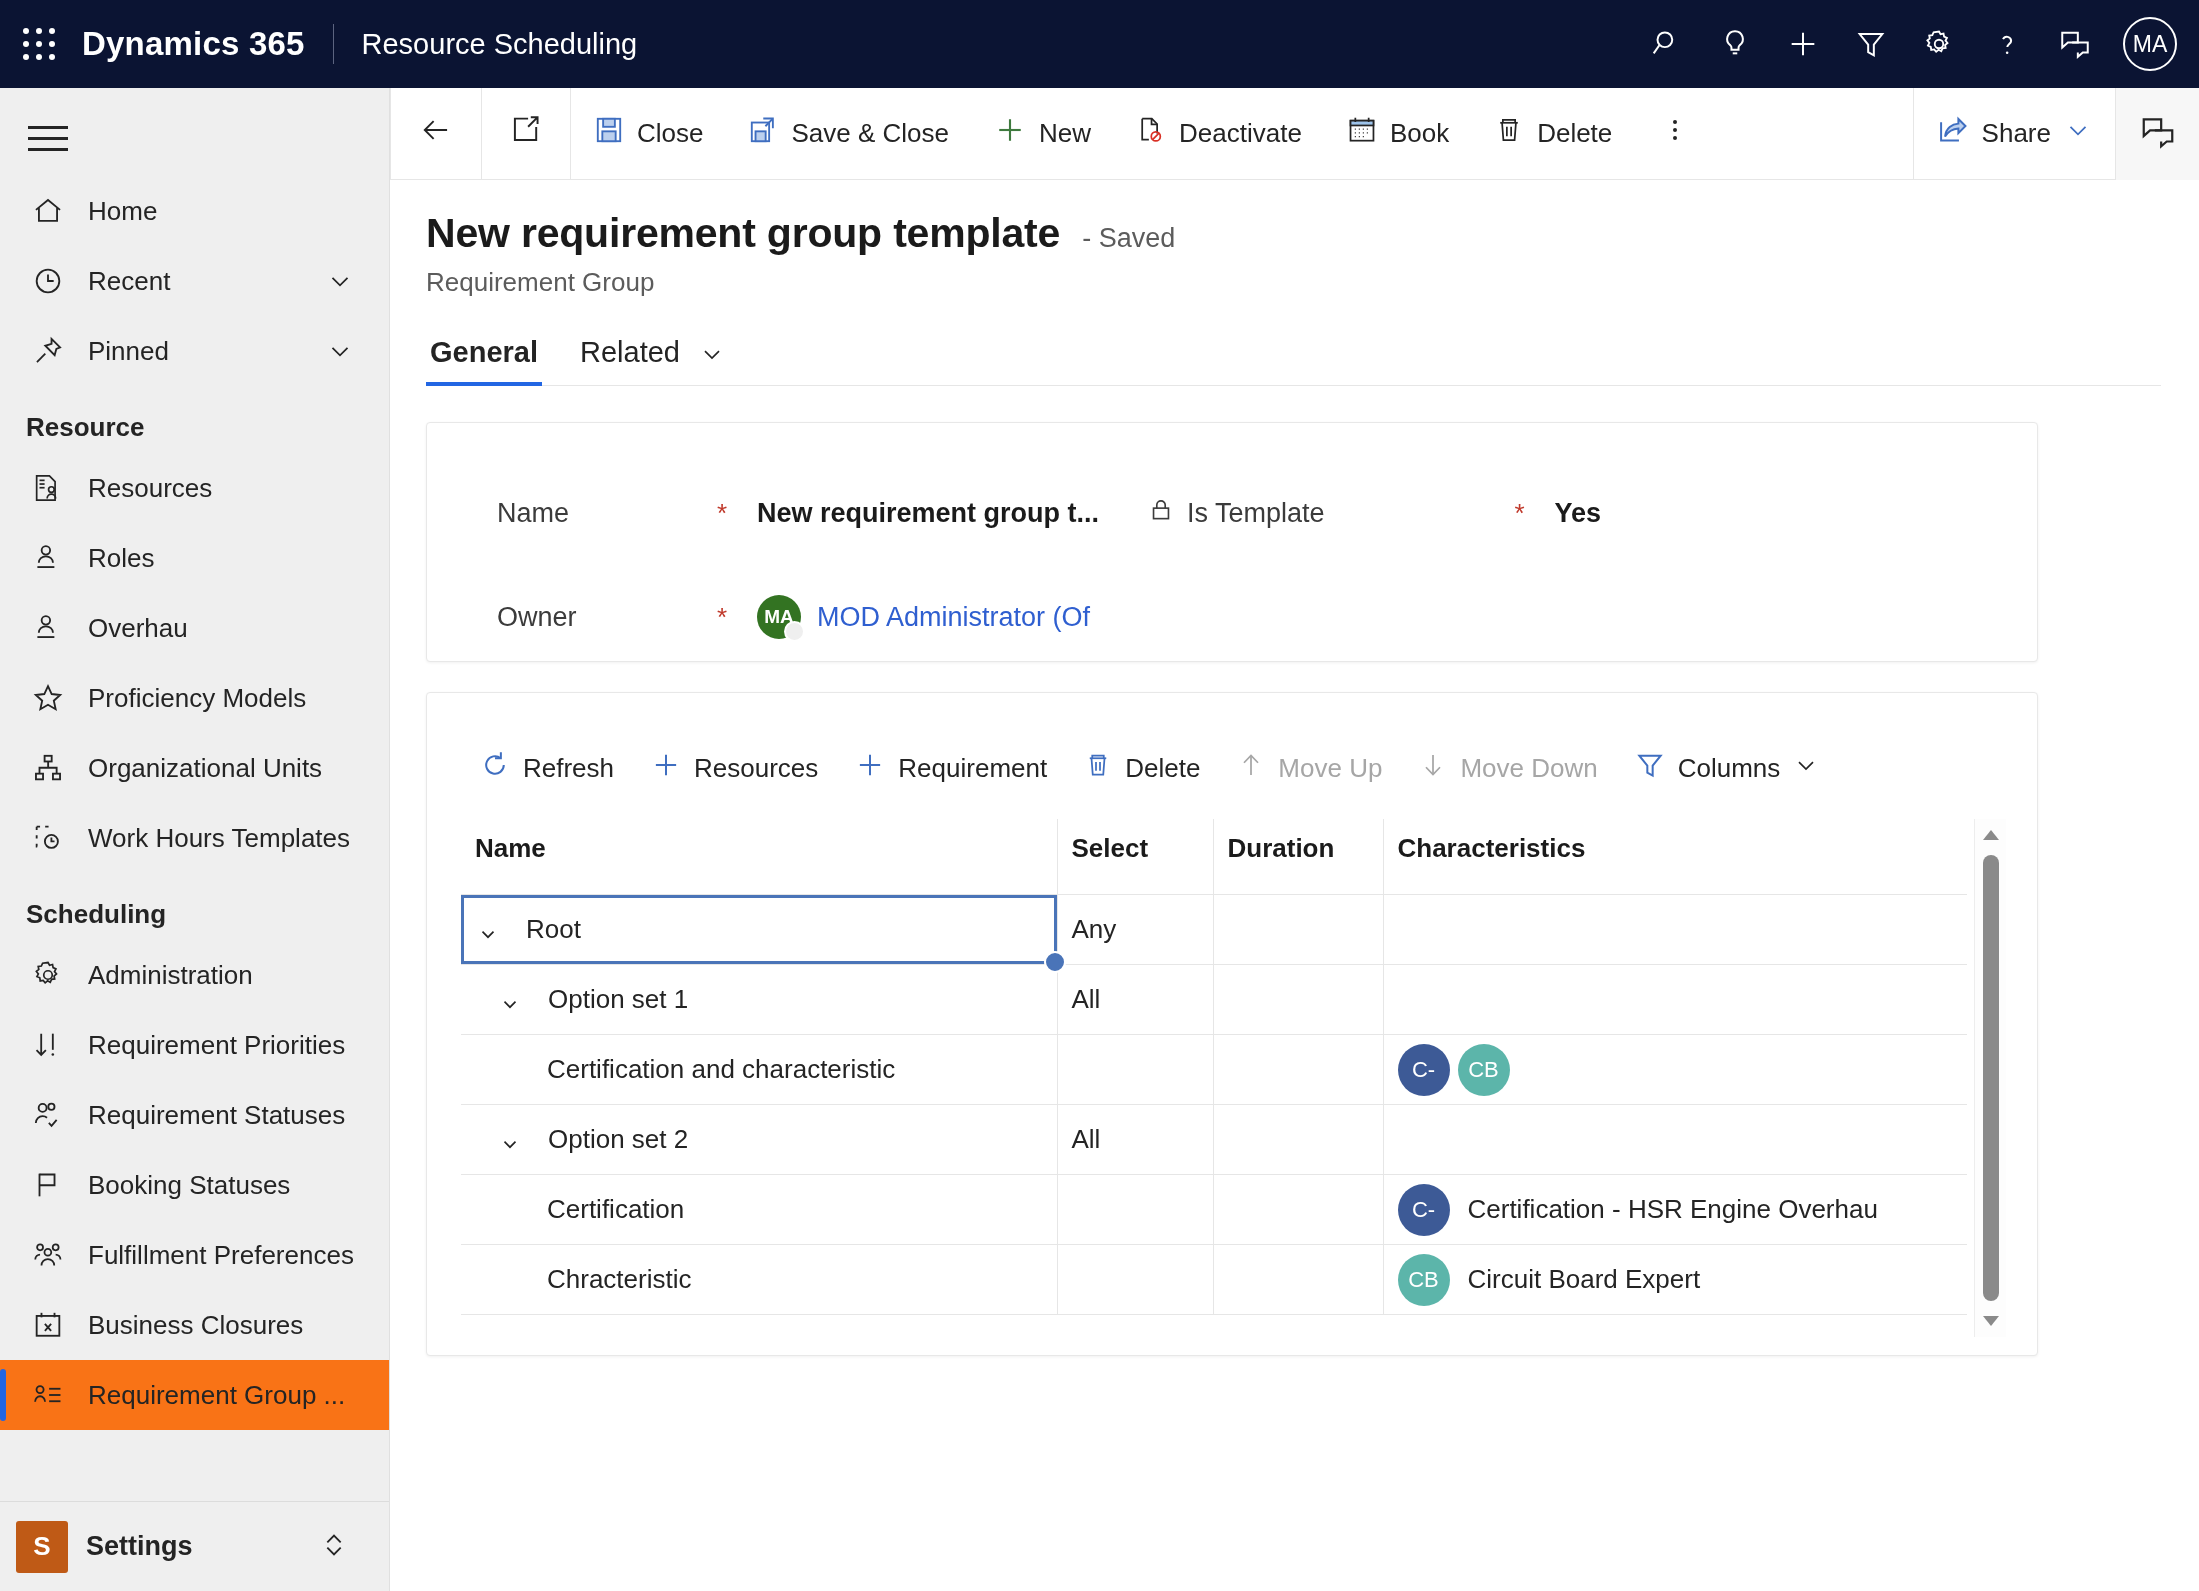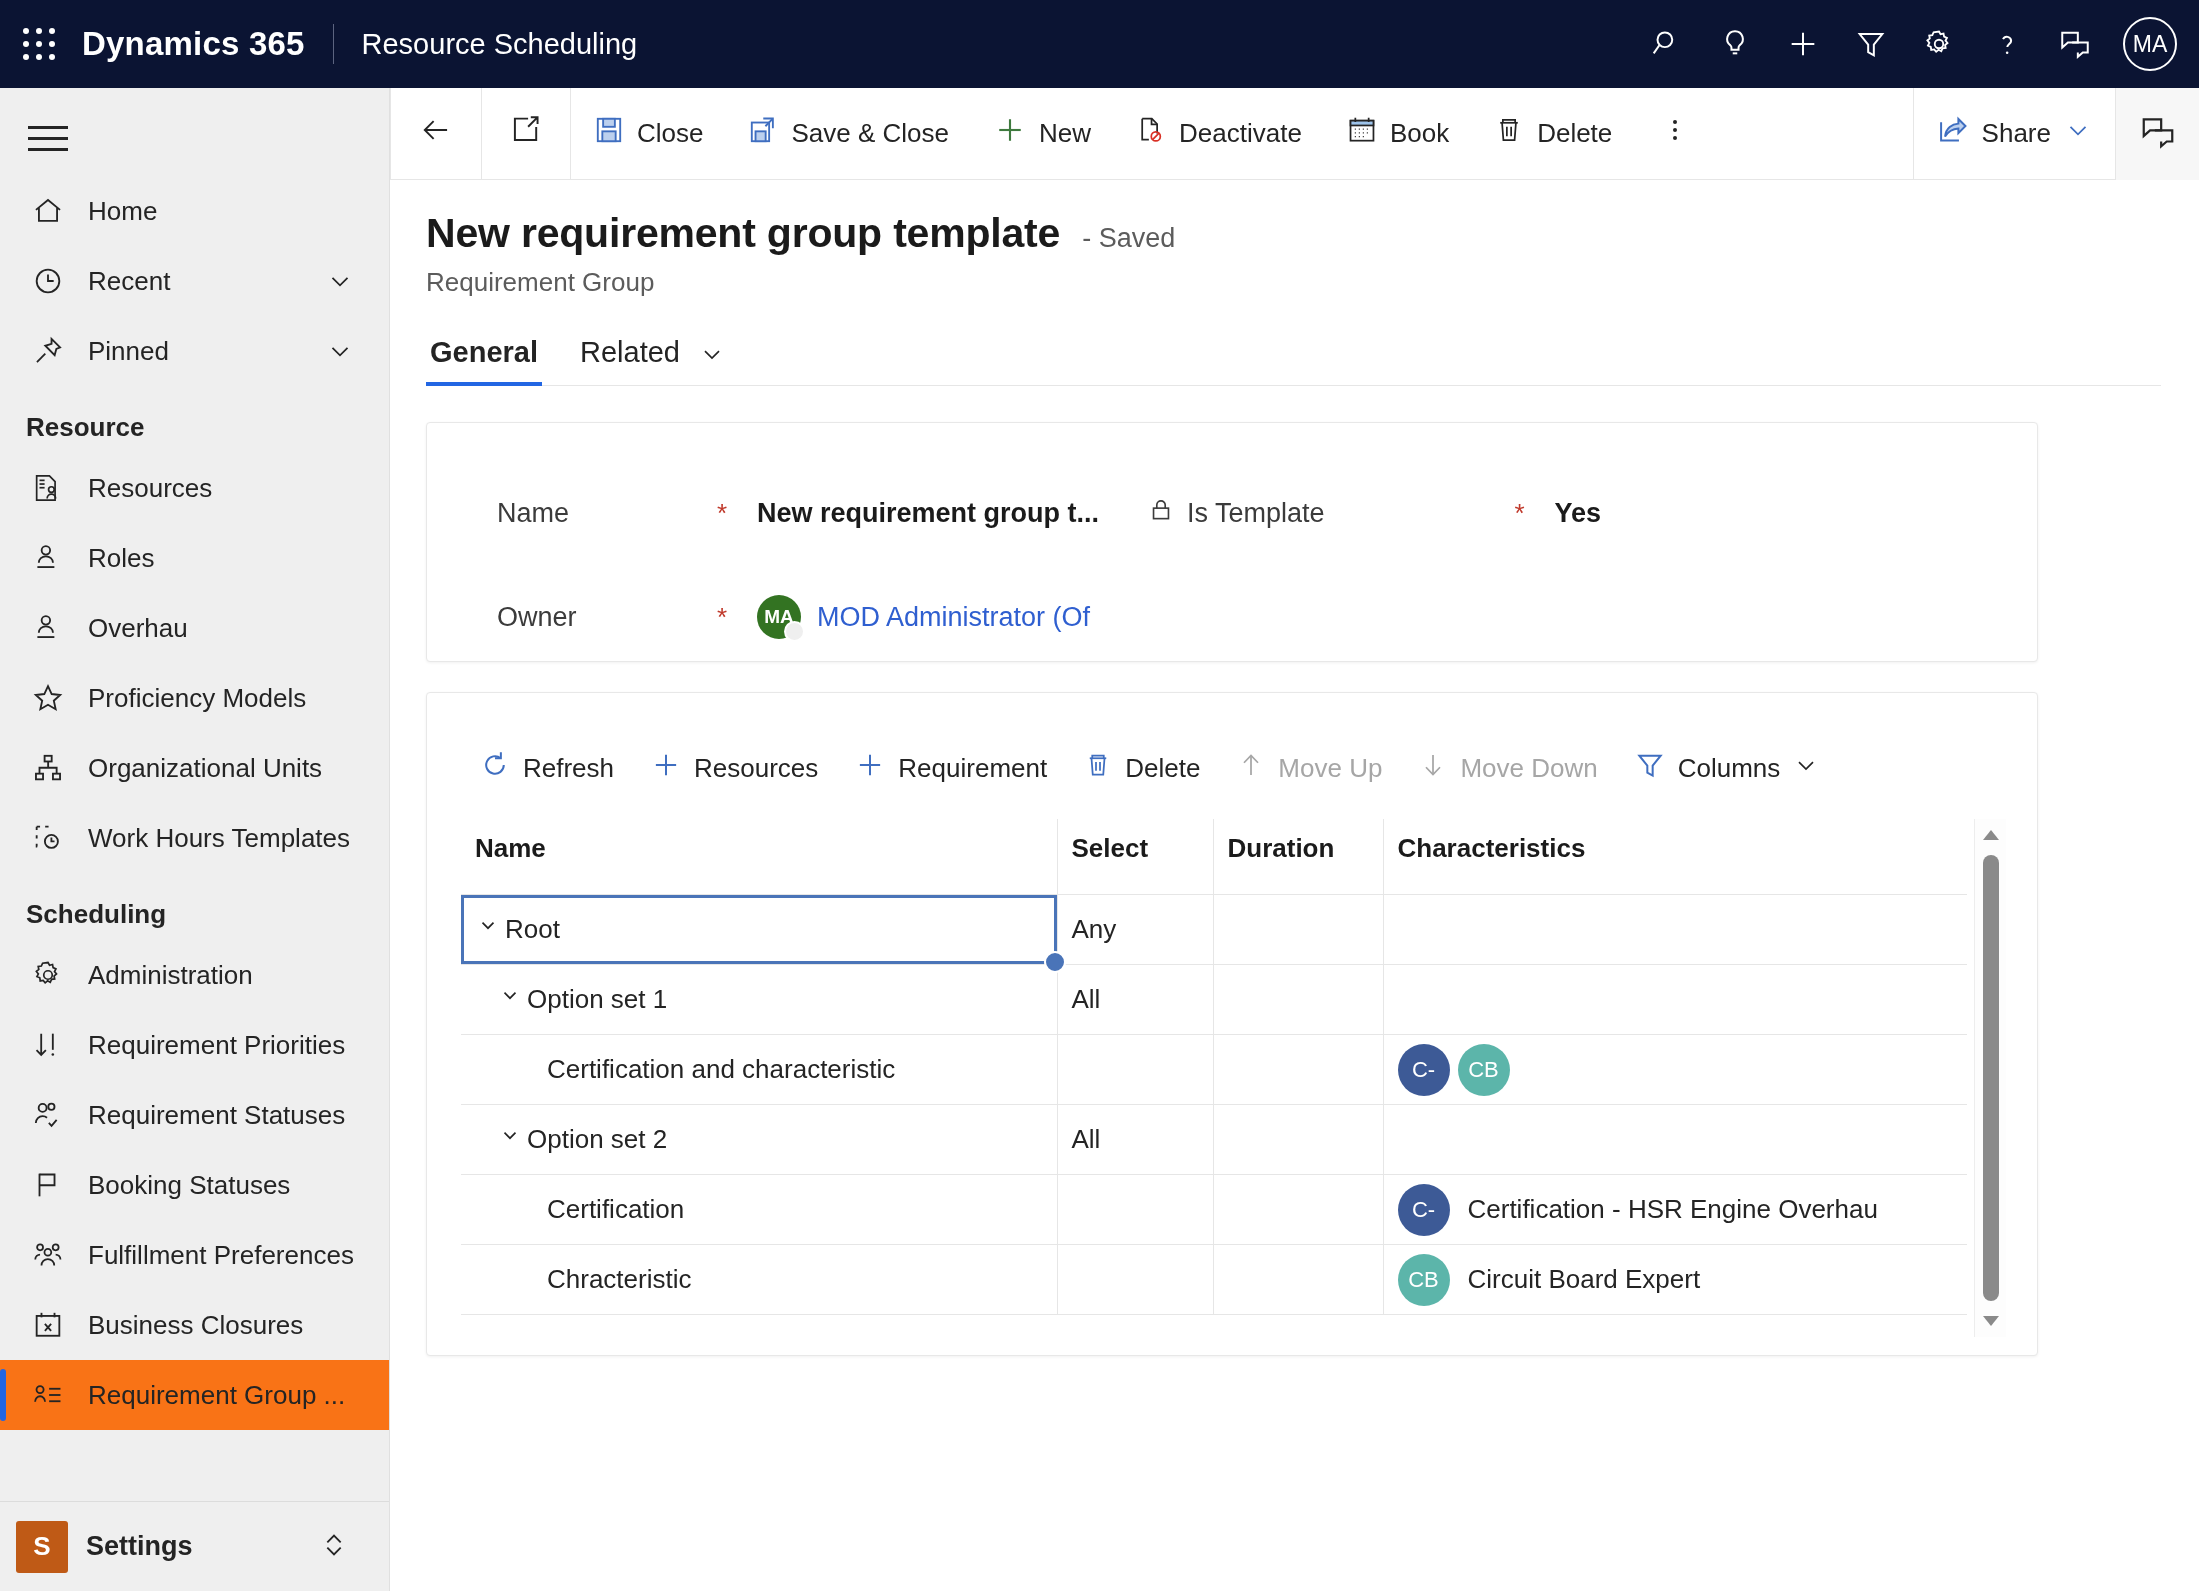--- a/index.html
+++ b/index.html
@@ -208,21 +208,21 @@
     font-size:26px; color:#242424; height: 70px;
     border-bottom: 1px solid #e6e6e6; border-right: 1px solid #e6e6e6;
     padding-left: 14px;
   }
   table.gtab td:last-child { border-right: none; }
   .col-name { width: 596px; }
   .col-select { width: 156px; }
   .col-dur { width: 170px; }
   .col-char { width: 584px; }
 
-  .cell-name { display:flex; align-items:flex-start; }
+  .cell-name { display:flex; align-items:flex-end;gap:21px; }
   .cell-name .twisty { width:26px; display:inline-flex; justify-content:center; margin-right:4px; }
   .indent1 { padding-left: 22px; }
   .indent2 { padding-left: 72px; }
 
   td.selected-cell {
     box-shadow: inset 0 0 0 3px #4a74b8;
     position: relative;
   }
   td.selected-cell::after {
     content:""; position:absolute; right:-9px; bottom:-9px;

